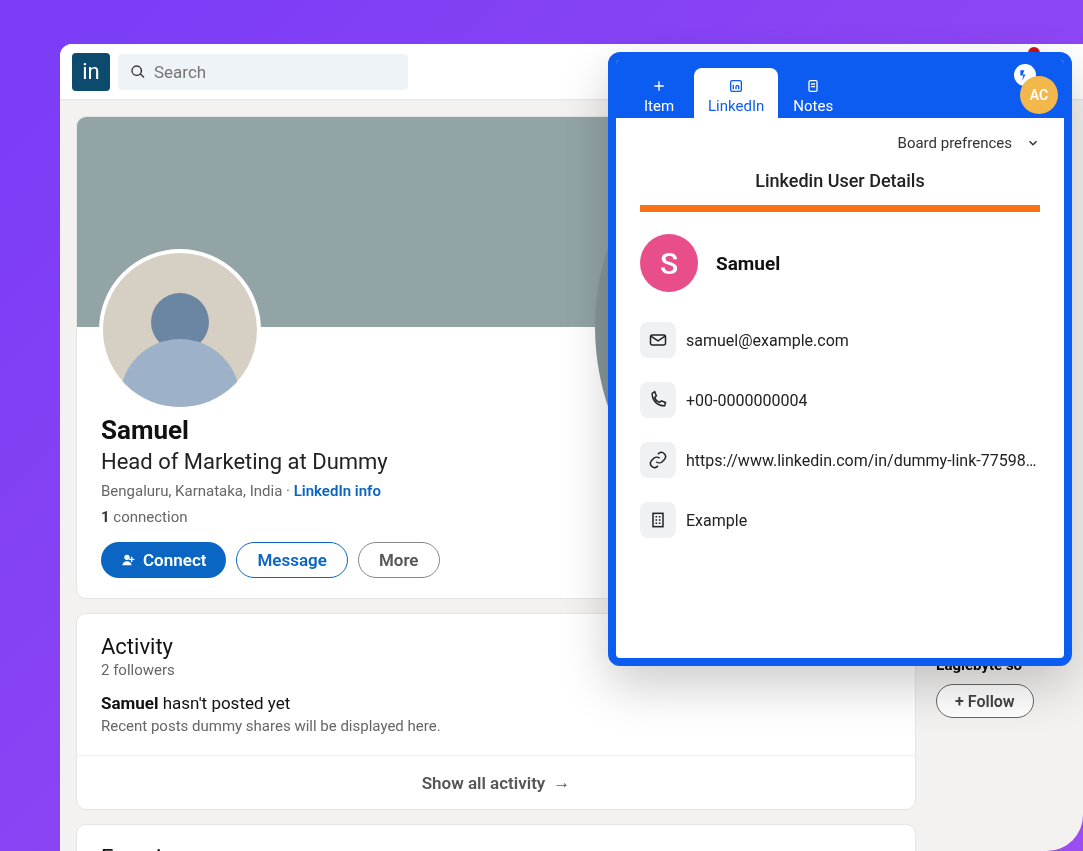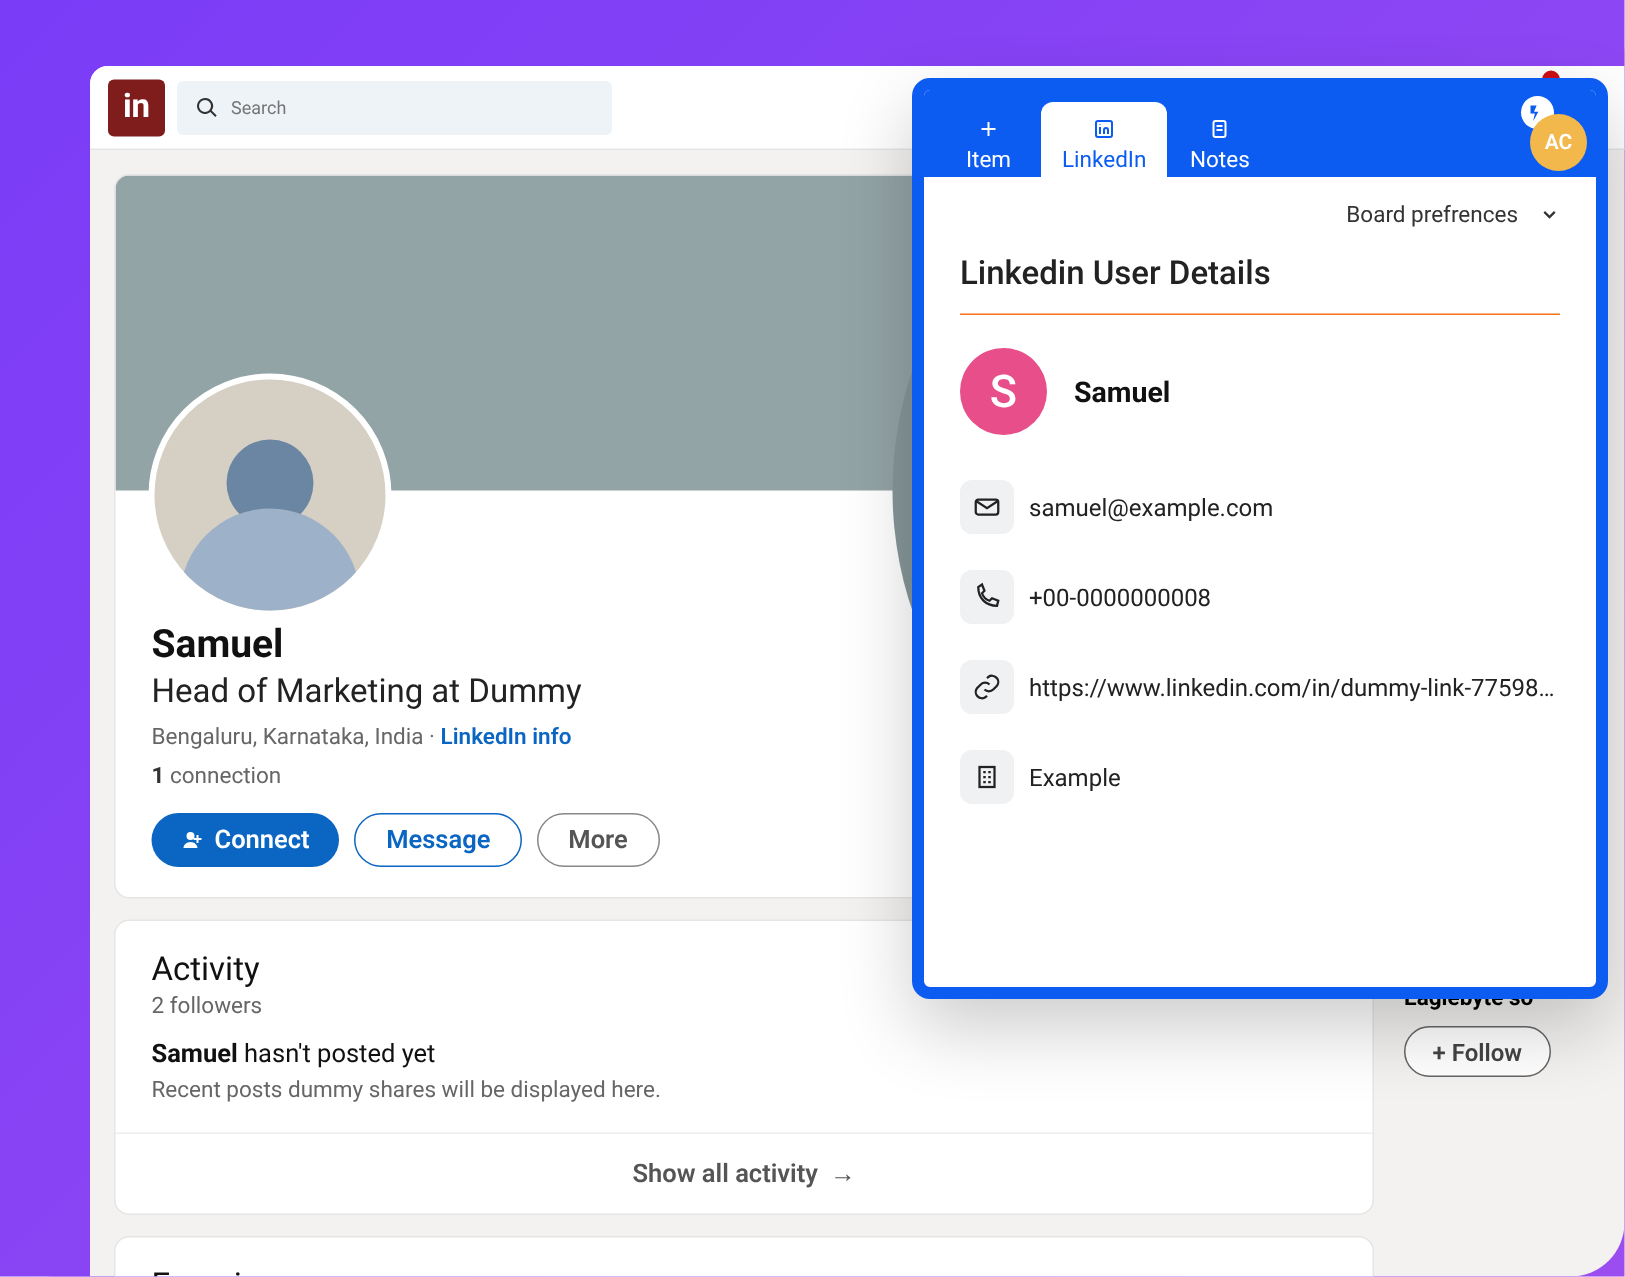--- a/index.html
+++ b/index.html
@@ -1,24 +1,24 @@
 <!DOCTYPE html>
 <html><head>
 <meta charset="utf-8">
 <style>
   *{box-sizing:border-box;margin:0;padding:0;font-family:-apple-system,BlinkMacSystemFont,"Segoe UI",Roboto,Helvetica,Arial,sans-serif;}
   body{width:1083px;height:851px;overflow:hidden;background:linear-gradient(135deg,#7a3cf7 0%,#9b4df0 100%);position:relative;}
   .viewport{position:absolute;left:0;top:0;right:0;bottom:0;border-radius:36px;overflow:hidden;background:linear-gradient(135deg,#7a3cf7 0%,#9b4df0 100%);}
   .browser{position:absolute;left:60px;top:44px;width:1100px;height:900px;background:#f3f2f0;border-radius:12px;overflow:hidden;}
   
   .topnav{height:56px;background:#fff;display:flex;align-items:center;padding:0 12px;gap:8px;border-bottom:1px solid #e5e5e5;}
-  .li-logo{width:38px;height:38px;background:#7f1d1d;color:#fff;border-radius:4px;display:flex;align-items:center;justify-content:center;font-weight:700;font-size:22px;}
+  .li-logo{width:38px;height:38px;background:#0c4a6e;color:#fff;border-radius:4px;display:flex;align-items:center;justify-content:center;font-weight:400;font-size:22px;}
   .searchwrap{flex:0 0 290px;height:36px;background:#eef3f8;border-radius:4px;display:flex;align-items:center;padding:0 12px;gap:8px;color:#666;}
   .searchwrap svg{width:16px;height:16px;fill:#333;}
-  .search-input{border:0;background:transparent;outline:0;font-size:12px;flex:1;color:#666;}
+  .search-input{border:0;background:transparent;outline:0;font-size:17px;flex:1;color:#666;}
   .navspace{flex:1;}
   .navitem{width:80px;display:flex;flex-direction:column;align-items:center;justify-content:center;height:56px;gap:2px;color:#666;font-size:12px;position:relative;}
   .home-ic{position:relative;}
   .home-ic .badge{position:absolute;top:-6px;right:-10px;width:16px;height:16px;border-radius:50%;background:#cc1016;border:2px solid #fff;}
   
   .content{padding:16px;display:flex;gap:20px;}
   .leftcol{flex:0 0 840px;display:flex;flex-direction:column;gap:14px;}
   .card{background:#fff;border:1px solid #e5e5e5;border-radius:10px;overflow:hidden;}
   .cover{height:210px;background:#93a4a6;position:relative;}
   .cover .arc{position:absolute;right:-180px;top:-40px;width:500px;height:500px;border-radius:50%;background:#869799;}
@@ -51,21 +51,21 @@
   
   .ext{position:absolute;left:608px;top:52px;width:464px;height:614px;background:#fff;border-radius:12px;border:8px solid #0d5cf2;overflow:hidden;box-shadow:0 20px 50px rgba(0,0,0,.2);}
   .ext-top{height:58px;background:#0d5cf2;display:flex;align-items:flex-end;padding:0 8px;position:relative;}
   .etab{height:50px;padding:6px 14px 0;display:flex;flex-direction:column;align-items:center;justify-content:center;gap:3px;color:#fff;font-size:15px;border-radius:8px 8px 0 0;min-width:70px;}
   .etab svg{width:16px;height:16px;}
   .etab.active{background:#fff;color:#0d5cf2;}
   .ext-avatar{position:absolute;right:6px;top:16px;width:38px;height:38px;border-radius:50%;background:#f2b84b;display:flex;align-items:center;justify-content:center;color:#fff;font-weight:600;font-size:14px;}
   .ext-badge{position:absolute;right:28px;top:4px;width:22px;height:22px;border-radius:50%;background:#fff;display:flex;align-items:center;justify-content:center;}
   .ext-body{padding:16px 24px;}
   .board-pref{display:flex;justify-content:flex-end;align-items:center;gap:14px;color:#333;font-size:15px;margin-bottom:18px;}
-  .ext-title{font-size:22px;font-weight:500;color:#222;padding-bottom:14px;border-bottom:1px solid #f97316;margin-bottom:22px;}
+  .ext-title{font-size:18px;font-weight:500;text-align:center;color:#222;padding-bottom:14px;border-bottom:7px solid #f97316;margin-bottom:22px;}
   .user-row{display:flex;align-items:center;gap:18px;margin-bottom:30px;}
   .user-pill{width:58px;height:58px;border-radius:50%;background:#e84f8a;color:#fff;display:flex;align-items:center;justify-content:center;font-size:30px;font-weight:500;}
   .user-name{font-size:19px;font-weight:700;color:#111;}
   .drow{display:flex;align-items:center;gap:10px;margin-bottom:24px;}
   .dicon{width:36px;height:36px;border-radius:8px;background:#f0f1f3;display:flex;align-items:center;justify-content:center;flex-shrink:0;}
   .dicon svg{width:20px;height:20px;stroke:#222;fill:none;stroke-width:1.8;}
   .dval{font-size:16px;color:#222;white-space:nowrap;overflow:hidden;text-overflow:ellipsis;}
 </style>
 </head>
 <body>
@@ -216,21 +216,21 @@
             </svg>
           </div>
         <div class="dval">samuel@example.com</div>
       </div>
       <div class="drow">
         <div class="dicon">
             <svg viewBox="0 0 24 24">
               <path d="M5 4c0 9 6 15 15 15l1-4-5-2-2 2c-3-1-5-3-6-6l2-2-2-5z"></path>
             </svg>
           </div>
-        <div class="dval">+00-0000000008</div>
+        <div class="dval">+00-0000000004</div>
       </div>
       <div class="drow">
         <div class="dicon">
             <svg viewBox="0 0 24 24">
               <path d="M10 14a5 5 0 007 0l3-3a5 5 0 00-7-7l-1 1M14 10a5 5 0 00-7 0l-3 3a5 5 0 007 7l1-1"></path>
             </svg>
           </div>
         <div class="dval">https://www.linkedin.com/in/dummy-link-775982111/...</div>
       </div>
       <div class="drow">

